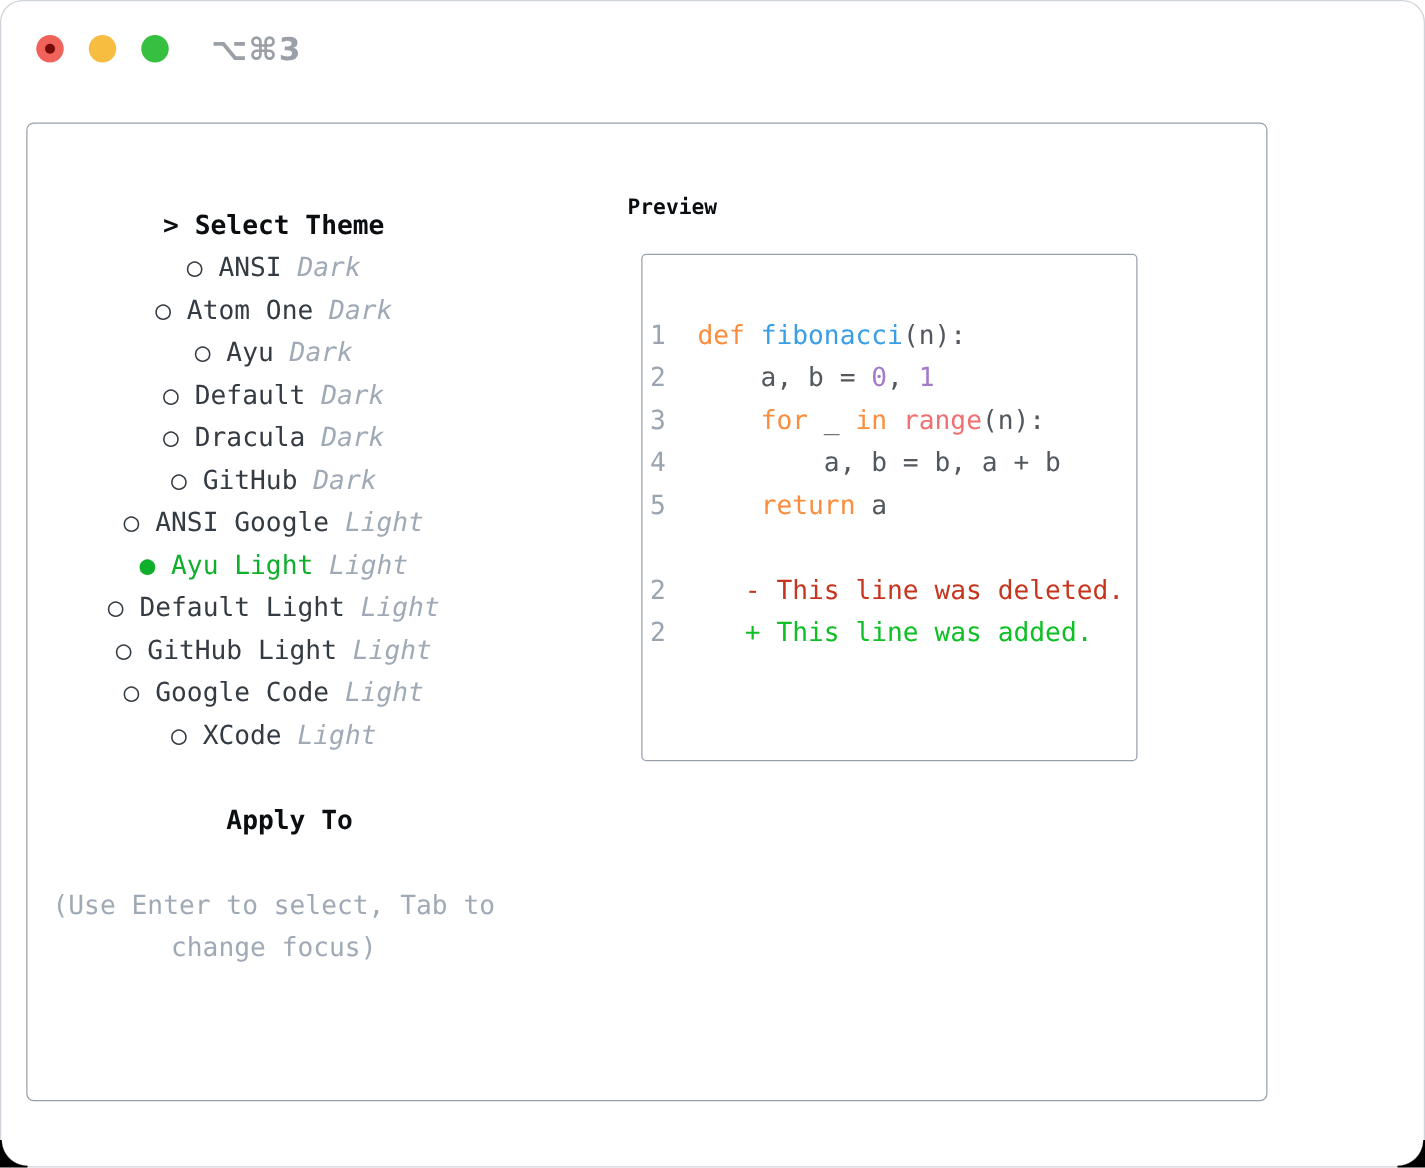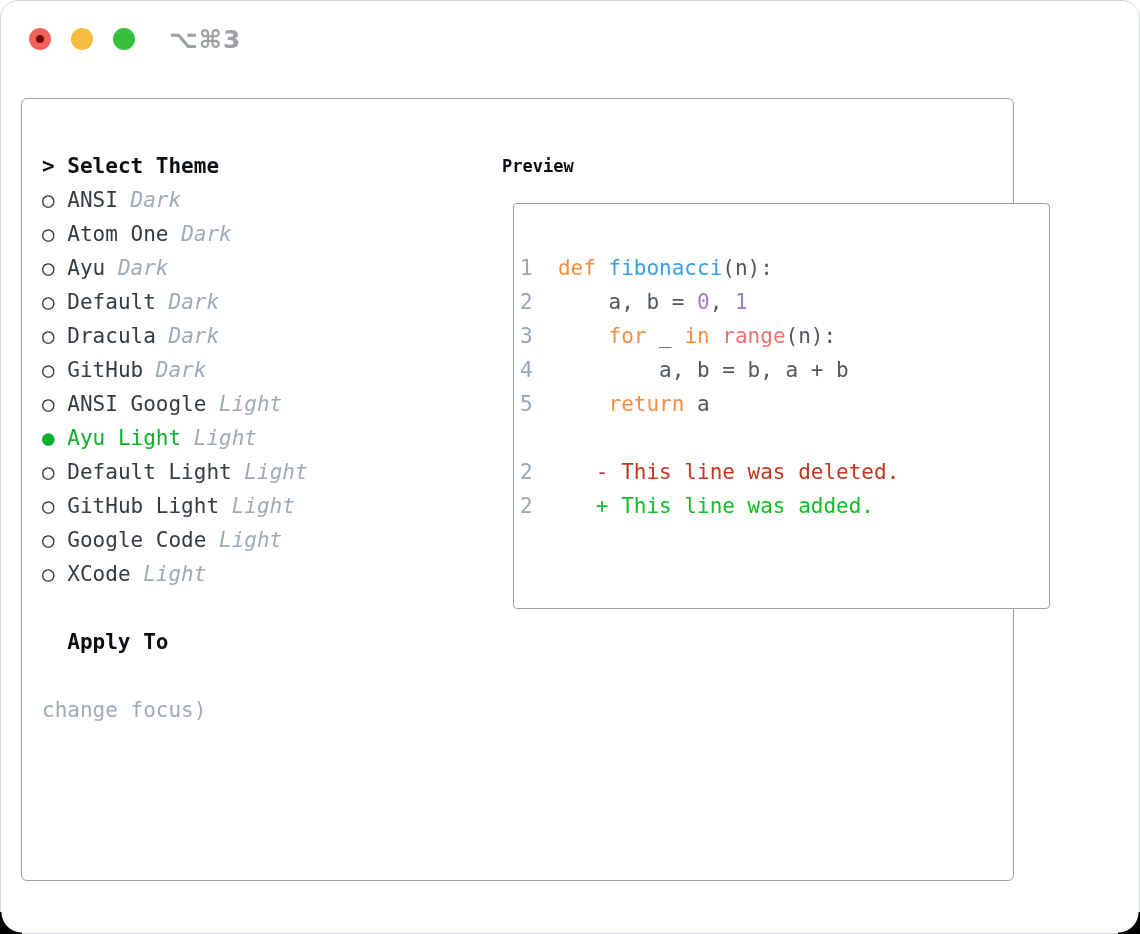--- a/index.html
+++ b/index.html
@@ -36,33 +36,33 @@
 
   
   .panel{
     position:absolute;left:20px;top:97px;width:993px;height:783px;
     border:1.5px solid var(--panel_border);
     border-radius:6px;background:#fff;box-sizing:border-box;
   }
 
   .line,.cline{white-space:pre;font-size:21px;line-height:34px;}
 
-  .left-col{position:absolute;left:20px;top:50px;}
+  .left-col{position:absolute;left:20px;top:64px;text-align:center;}
   .hdr{font-weight:bold;color:var(--header_text);}
   .apply-header{padding-left:2ch;}
   .opt{color:var(--item_text);}
   .opt .tag{color:var(--muted);font-style:italic;}
   .opt.sel .bullet,.opt.sel .name{color:var(--ui_green);}
   .hint{color:var(--muted);}
   .blank{height:34px;}
 
   .right-col{position:absolute;left:480px;top:50px;}
   .preview-header{font-size:17px;line-height:34px;font-weight:bold;color:var(--header_text);}
   .preview-box{
-    position:absolute;left:11px;top:54px;width:537px;height:406px;
+    position:absolute;left:11px;top:54px;width:397px;height:406px;
     border:1.5px solid var(--panel_border);
     border-radius:4px;background:#fff;box-sizing:border-box;
   }
   .code{padding:47px 0 0 6px;}
   .ln{display:inline-block;width:1ch;margin-right:2ch;text-align:right;color:var(--ln);}
   .tk-fg{color:var(--code_fg);}
   .tk-kw{color:var(--kw);}
   .tk-fn{color:var(--fn);}
   .tk-num{color:var(--num);}
   .tk-builtin{color:var(--builtin);}
@@ -104,20 +104,21 @@
         </div>
 
       <div class="line blank"> </div>
 
       <div class="line hdr apply-header">Apply To</div>
 
 
       <div class="line blank"> </div>
 
       <div class="hint">
+        <div class="line">(Use Enter to select, Tab to</div>
         <div class="line">change focus)</div>
       </div>
     </div>
 
     <div class="right-col">
       <div class="preview-header">Preview</div>
       <div class="preview-box">
         <div id="code" class="code">
             <div class="cline"><span class="ln">1</span><span class="tk-kw">def</span><span class="tk-fg"> </span><span class="tk-fn">fibonacci</span><span class="tk-fg">(n):</span></div>
             <div class="cline"><span class="ln">2</span><span class="tk-fg">    a, b = </span><span class="tk-num">0</span><span class="tk-fg">, </span><span class="tk-num">1</span></div>

